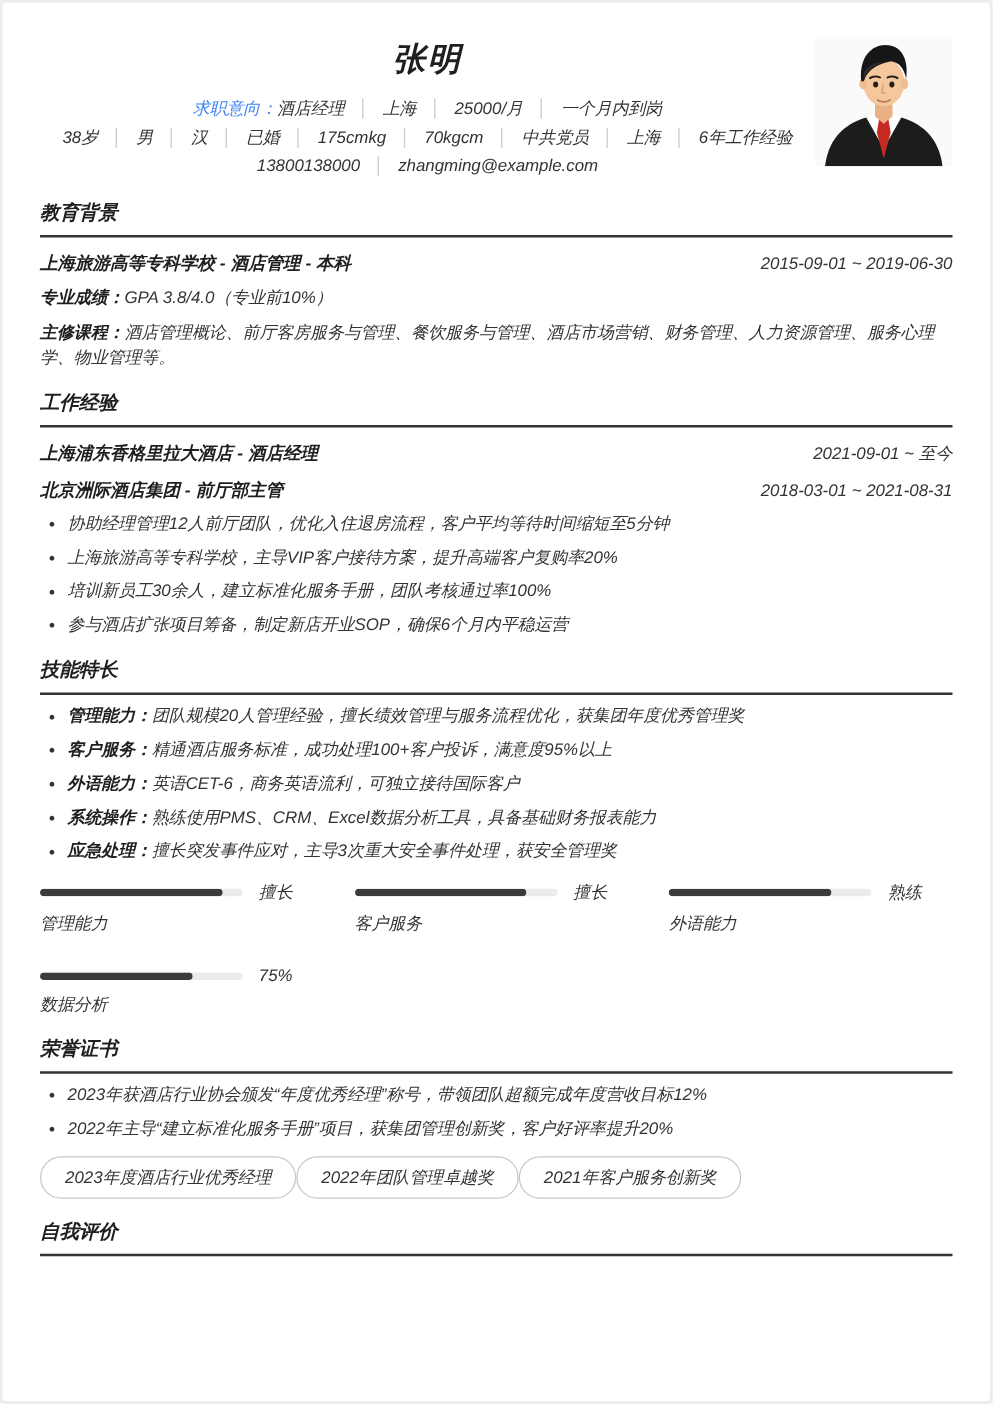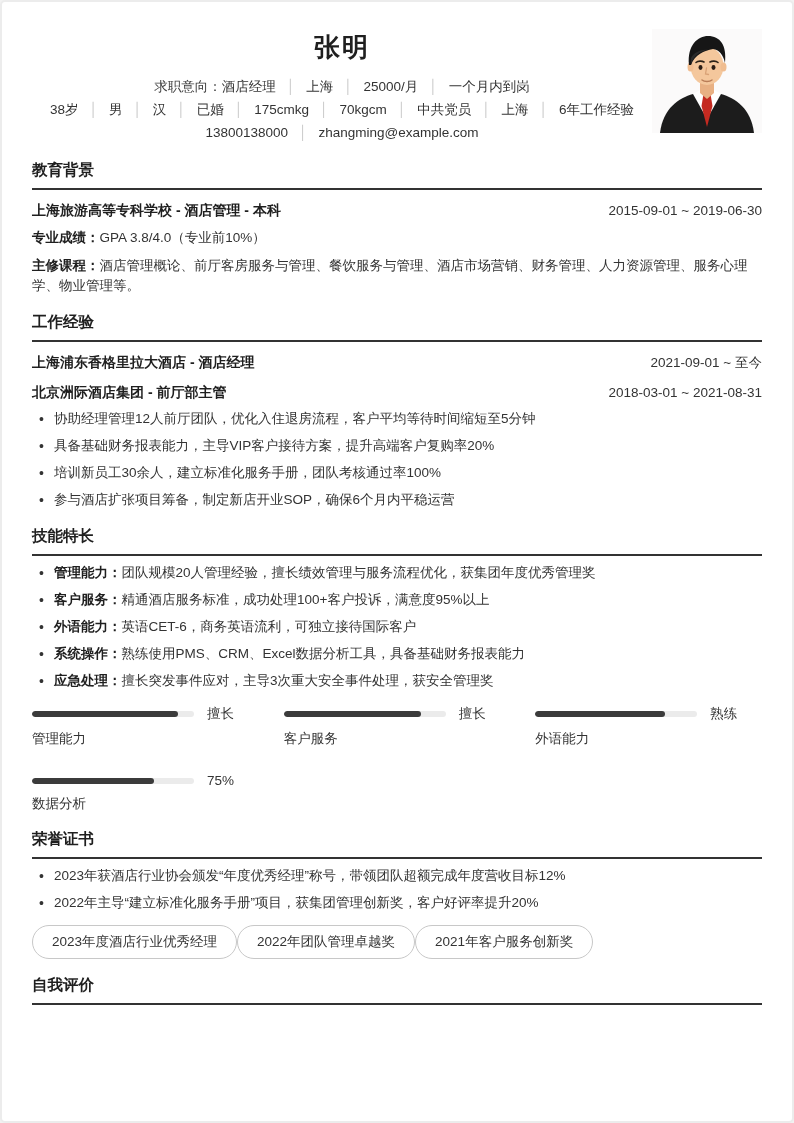--- a/index.html
+++ b/index.html
@@ -3,27 +3,28 @@
 <meta charset="utf-8">
 <style>
   * { box-sizing: border-box; }
   html,body { margin:0; padding:0; background:#f2f2f2; }
   body { font-family:"Liberation Sans","DejaVu Sans",sans-serif; }
   .page {
     width:794px; height:1123px; margin:0 auto; background:#fff;
     border:2px solid #ececec; border-radius:5px;
     padding:24px 30px 0 30px; overflow:hidden; position:relative;
     color:#333;
+    font-style:italic;
   }
   
   .header { display:flex; align-items:flex-start; }
   .header-text { flex:1; text-align:center; padding-top:4px; }
   .name { font-size:26px; font-weight:bold; color:#1f1f1f; letter-spacing:2px; margin-bottom:10px; }
   .hline { font-size:13.5px; color:#333; line-height:23px; white-space:nowrap; }
-  .hline .lead { color:#404040; }
+  .hline .lead { color:#3b82f6; }
   .sep-list { display:inline; }
   .sep-list .item + .item::before { content:"│"; color:#c9c9c9; margin:0 11px; font-weight:normal; }
   .photo { width:110px; height:104px; flex:0 0 110px; margin-top:3px; }
   .photo svg { width:100%; height:100%; display:block; }
   
   .section { margin-top:16px; }
   .section-title {
     font-size:15.5px; font-weight:bold; color:#1f1f1f;
     padding-bottom:7px; border-bottom:2px solid #333;
   }
@@ -122,21 +123,21 @@
       </div>
     </div>
 
     <div>
       <div class="row-between">
         <span class="item-title">北京洲际酒店集团 - 前厅部主管</span>
         <span class="date">2018-03-01 ~ 2021-08-31</span>
       </div>
       <ul class="bullets">
           <li>协助经理管理12人前厅团队，优化入住退房流程，客户平均等待时间缩短至5分钟</li>
-          <li>具备基础财务报表能力，主导VIP客户接待方案，提升高端客户复购率20%</li>
+          <li>上海旅游高等专科学校，主导VIP客户接待方案，提升高端客户复购率20%</li>
           <li>培训新员工30余人，建立标准化服务手册，团队考核通过率100%</li>
           <li>参与酒店扩张项目筹备，制定新店开业SOP，确保6个月内平稳运营</li>
         </ul>
     </div>
   </div>
 
   <div class="section">
     <div class="section-title">技能特长</div>
     <ul class="bullets">
         <li><b>管理能力：</b><span>团队规模20人管理经验，擅长绩效管理与服务流程优化，获集团年度优秀管理奖</span></li>

